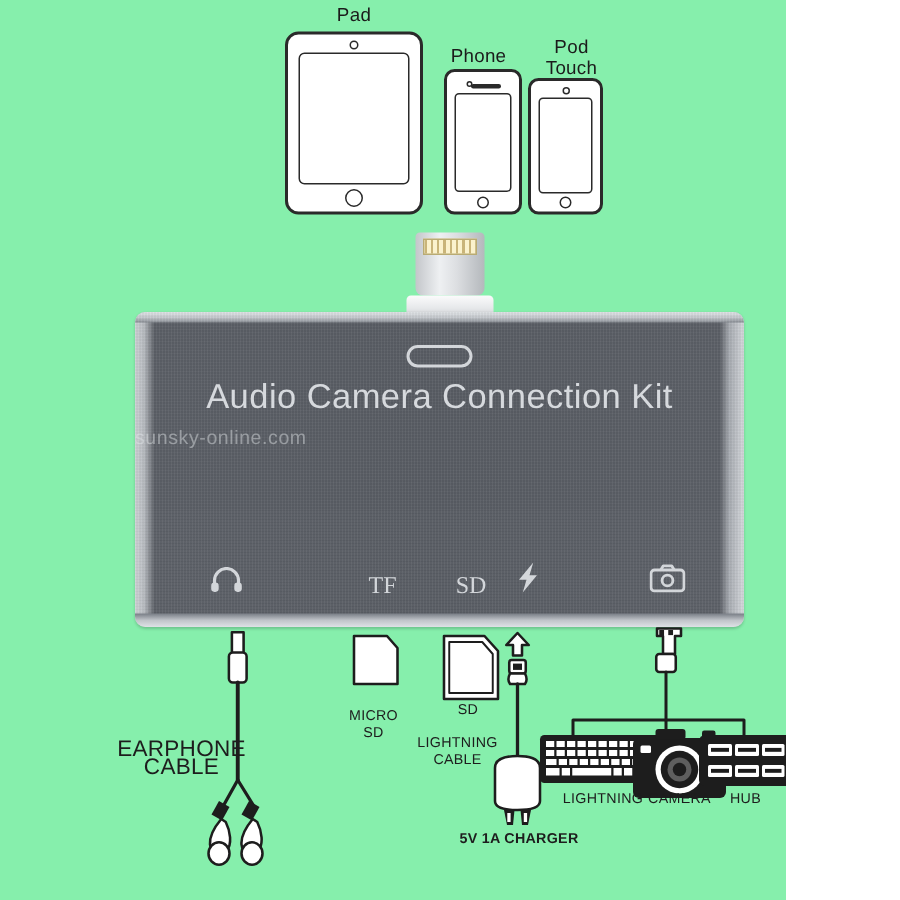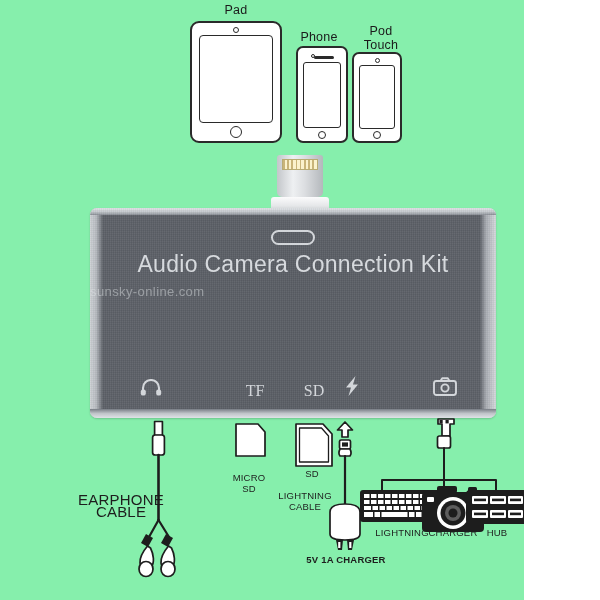--- a/index.html
+++ b/index.html
@@ -384,17 +384,17 @@
 
   <div class="lbl lbl-sm" style="left:284px;top:468px;width:56px;">SD</div>
 
   <div class="lbl lbl-sm" style="left:268px;top:490px;width:74px;">LIGHTNING
 CABLE</div>
 
   <div class="lbl lbl-sm" style="left:306px;top:554px;width:80px;font-weight:bold;">5V 1A CHARGER</div>
 
   <div class="lbl lbl-sm" style="left:362px;top:527px;width:80px;">LIGHTNING</div>
 
-  <div class="lbl lbl-sm" style="left:424px;top:527px;width:58px;">CHARGER</div>
+  <div class="lbl lbl-sm" style="left:424px;top:527px;width:58px;">CAMERA</div>
 
   <div class="lbl lbl-sm" style="left:480px;top:527px;width:34px;">HUB</div>
 
 </div>
 
 </body></html>

